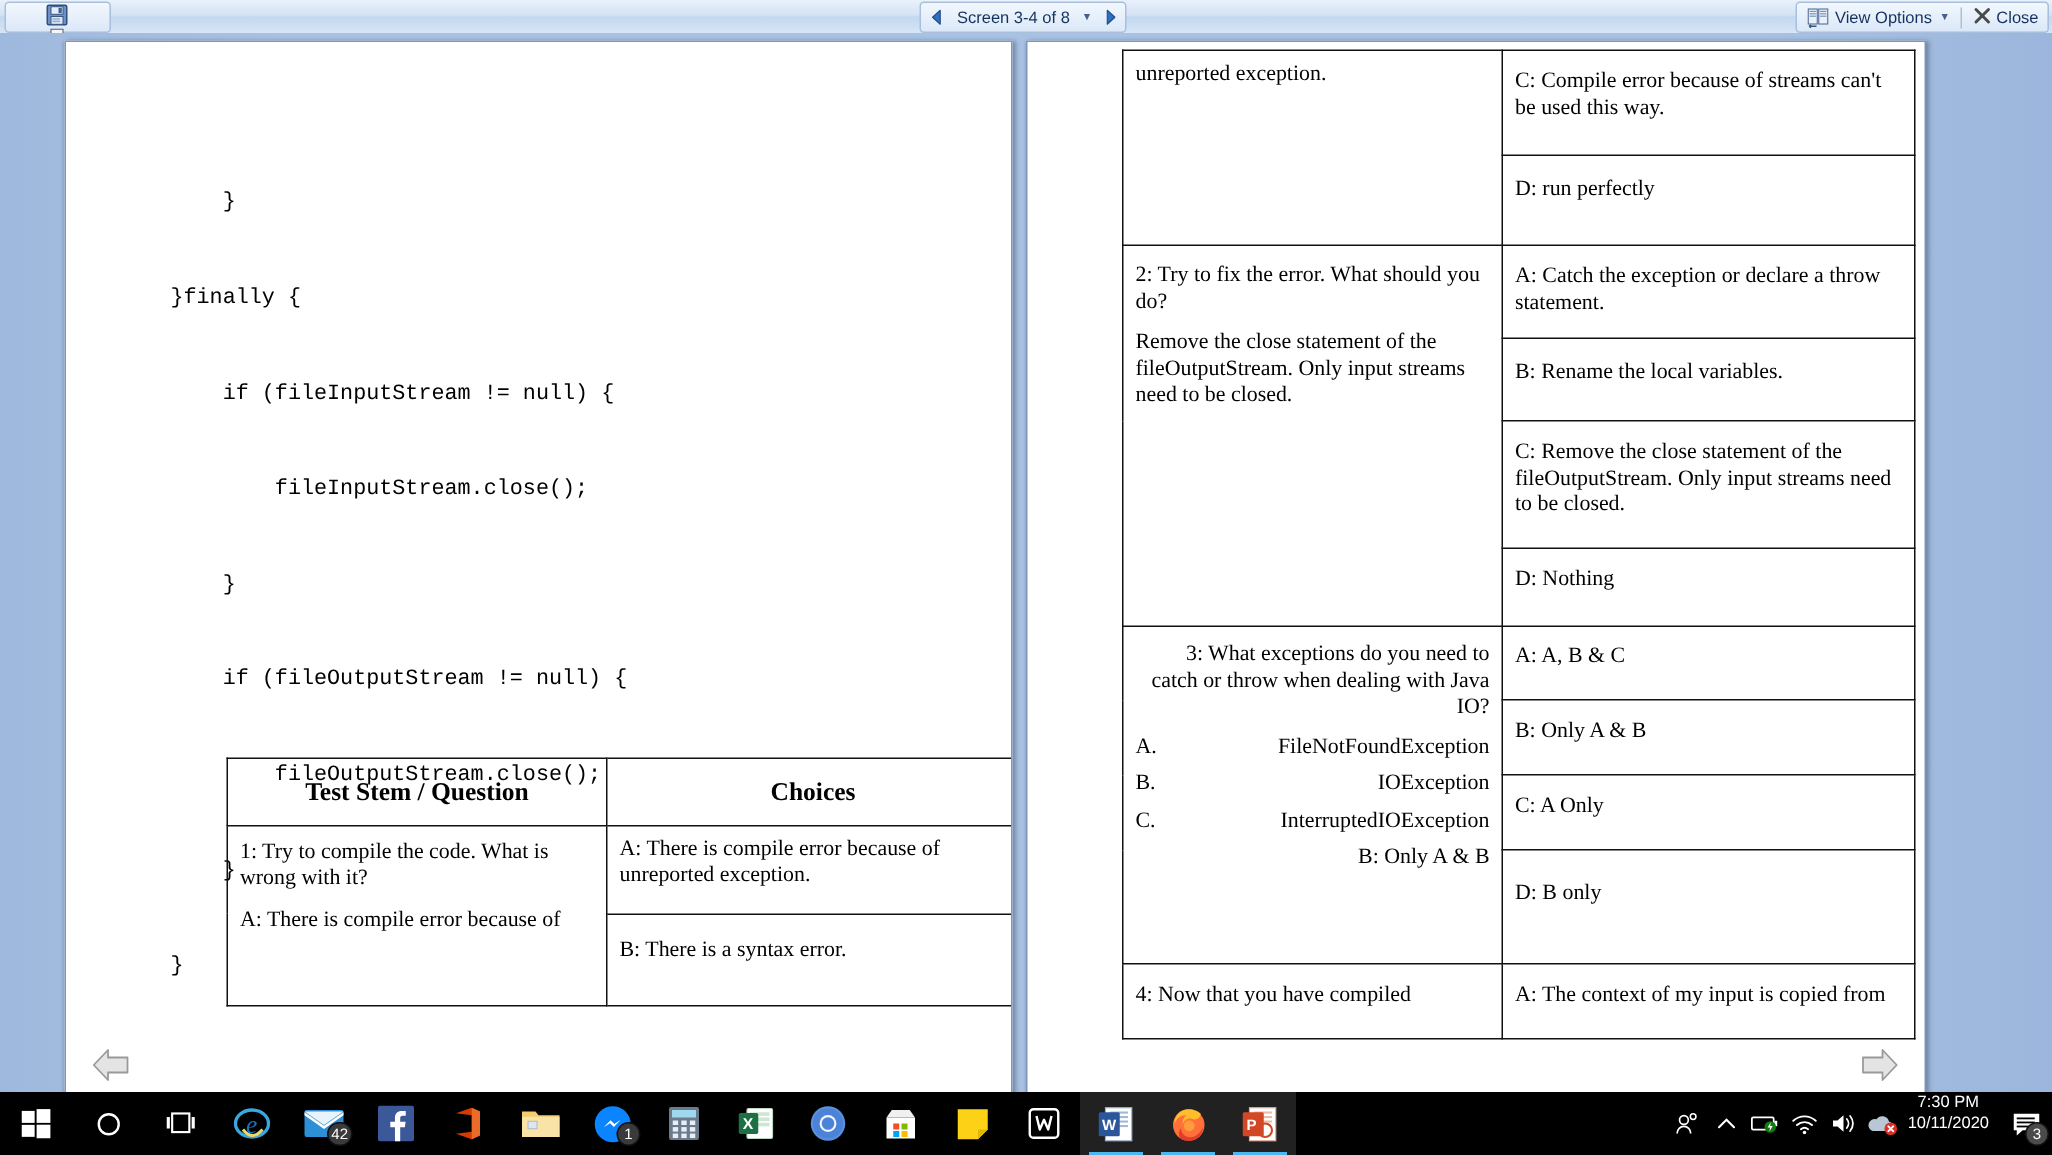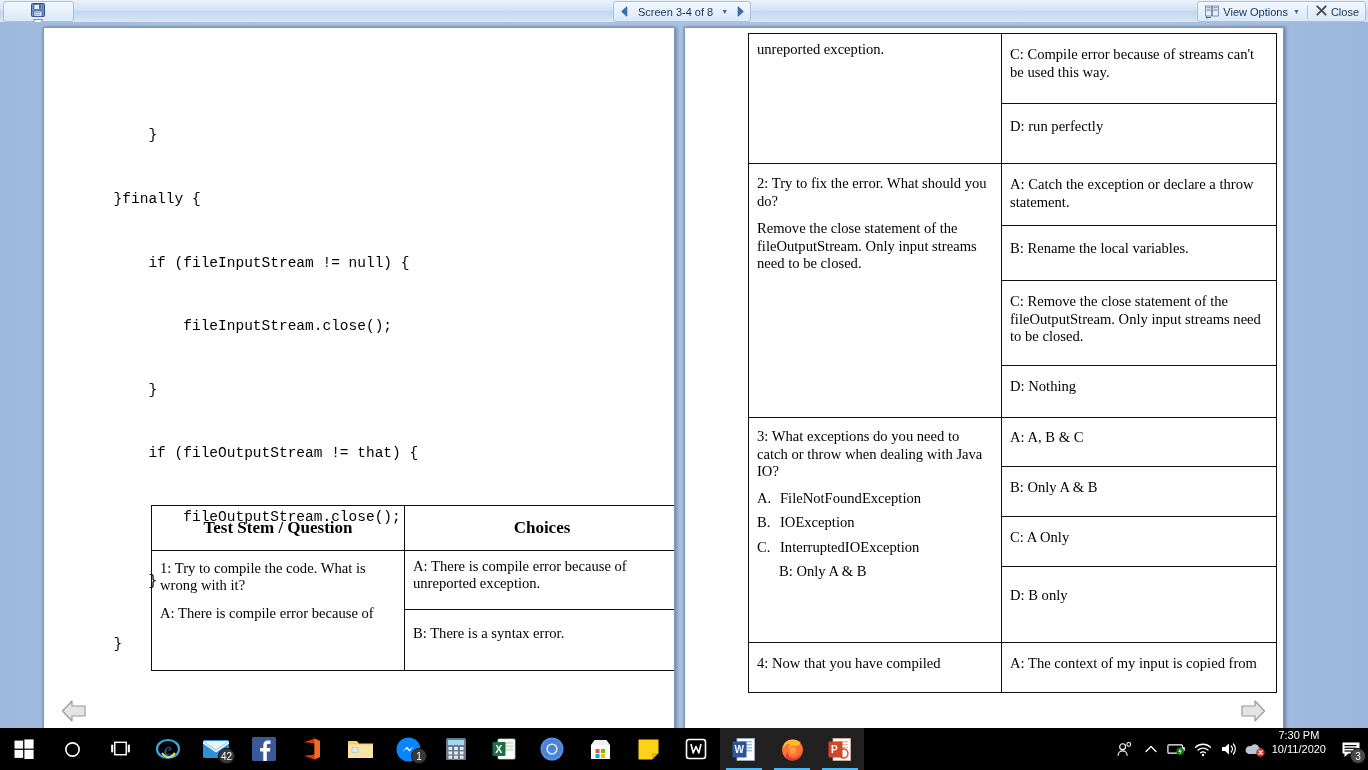--- a/index.html
+++ b/index.html
@@ -265,21 +265,21 @@
   <div class="canvas">
 
     <div class="page page-left">
 
       <div class="code">
         <span>            }</span>
         <span>        }finally {</span>
         <span>            if (fileInputStream != null) {</span>
         <span>                fileInputStream.close();</span>
         <span>            }</span>
-        <span>            if (fileOutputStream != that) {</span>
+        <span>            if (fileOutputStream != null) {</span>
         <span>                fileOutputStream.close();</span>
         <span>            }</span>
         <span>        }</span>
         
         
       </div>
 
       <table class="wtable tbl-left">
         <colgroup>
             <col class="c1">
@@ -338,21 +338,21 @@
             <td style="height:33px;padding-top:14px;">B: Rename the local variables.</td>
           </tr>
           <tr>
             <td style="height:65px;padding-top:12px;">C: Remove the close statement of the fileOutputStream. Only input streams need to be closed.</td>
           </tr>
           <tr>
             <td style="height:32px;padding-top:12px;">D: Nothing</td>
           </tr>
 
           <tr>
-            <td rowspan="4" style="padding-top:10px;">
+            <td rowspan="4" style="padding-top:10px;text-align:right;">
               <div>3: What exceptions do you need to catch or throw when dealing with Java IO?</div>
               <ul class="qlist">
                 <li>
                   <span class="mk">A.</span>
                   <span>FileNotFoundException</span>
                 </li>
                 <li>
                   <span class="mk">B.</span>
                   <span>IOException</span>
                 </li>

